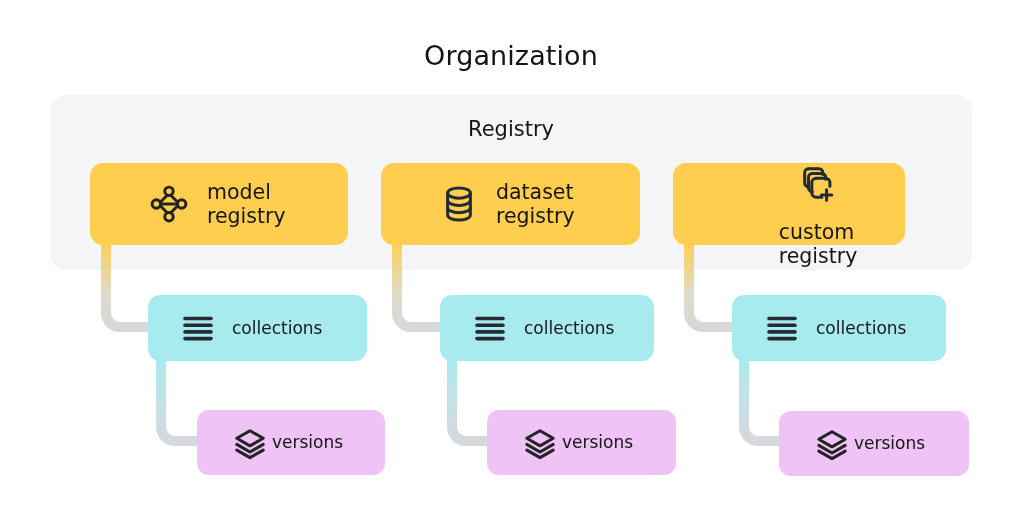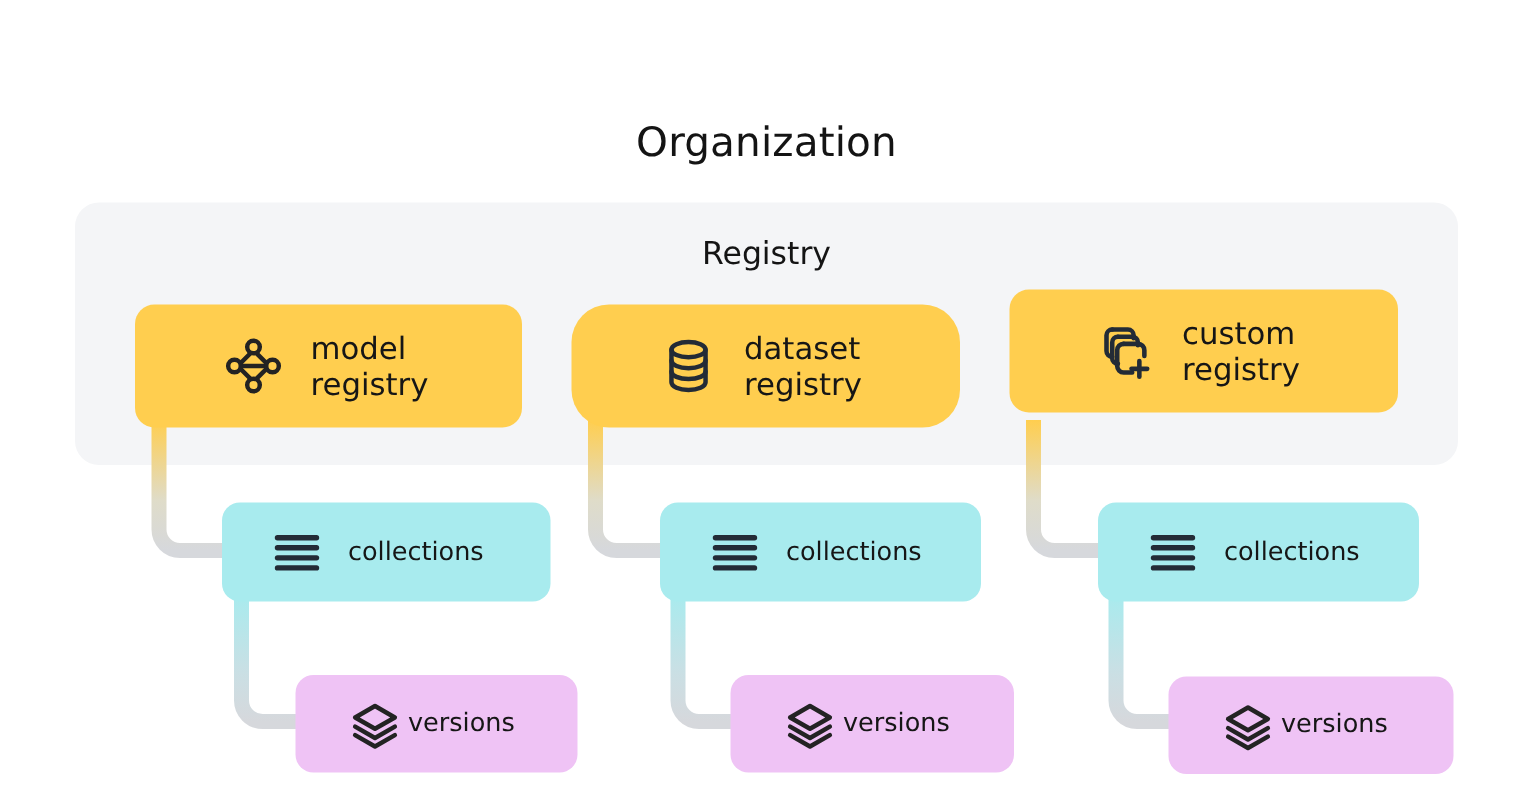--- a/index.html
+++ b/index.html
@@ -4,21 +4,21 @@
 <style>
   html,body{margin:0;padding:0;}
   body{
     width:1022px;height:525px;
     background:#ffffff;
     font-family:"DejaVu Sans", sans-serif;
     color:#1a1a1a;
     overflow:hidden;
     position:relative;
   }
-  #stage{position:absolute;inset:0;margin-top:40px;}
+  #stage{position:absolute;inset:0;}
 
   .page-title{
     position:absolute;left:0;top:40px;width:1022px;
     text-align:center;
     font-size:27px;font-weight:400;color:#141414;
     letter-spacing:.1px;
   }
 
   .registry-panel{
     position:absolute;left:50px;top:95px;
@@ -192,21 +192,21 @@
         <g fill="none" stroke="#232323" stroke-width="3.2" stroke-linejoin="round" stroke-linecap="round">
           <path d="M18 5 L32 13 L18 21 L4 13 Z"></path>
           <path d="M4 19.5 L18 27.5 L32 19.5"></path>
           <path d="M4 25.5 L18 33.5 L32 25.5"></path>
         </g>
       </svg>
     </span>
     <span class="lbl">versions</span>
   </div>
 
-  <div class="card registry-card" style="left:381px;top:163px;width:259px;border-radius:25px;">
+  <div class="card registry-card" style="left:381px;top:163px;width:259px;">
     <span class="ico">
       <svg width="40" height="40" viewBox="0 0 40 44">
         <g fill="none" stroke="#232b36" stroke-width="3.3" stroke-linecap="round">
           <ellipse cx="20" cy="10" rx="12.5" ry="5.6"></ellipse>
           <path d="M7.5 10 V34 a12.5,5.6 0 0 0 25,0 V10"></path>
           <path d="M7.5 18 a12.5,5.6 0 0 0 25,0"></path>
           <path d="M7.5 26 a12.5,5.6 0 0 0 25,0"></path>
         </g>
       </svg>
     </span>
@@ -234,21 +234,21 @@
         <g fill="none" stroke="#232323" stroke-width="3.2" stroke-linejoin="round" stroke-linecap="round">
           <path d="M18 5 L32 13 L18 21 L4 13 Z"></path>
           <path d="M4 19.5 L18 27.5 L32 19.5"></path>
           <path d="M4 25.5 L18 33.5 L32 25.5"></path>
         </g>
       </svg>
     </span>
     <span class="lbl">versions</span>
   </div>
 
-  <div class="card registry-card" style="left:673px;top:153px;width:259px;">
+  <div class="card registry-card" style="left:673px;top:163px;width:232px;flex-direction:column;">
     <span class="ico">
       <svg width="40" height="40" viewBox="0 0 42 42">
         <g fill="none" stroke="#232b36" stroke-width="3.2" stroke-linecap="round" stroke-linejoin="round">
           <path d="M11 6 h11 a4,4 0 0 1 4,4 v2"></path>
           <path d="M11 6 a4,4 0 0 0 -4,4 v11 a4,4 0 0 0 4,4"></path>
           <path d="M15 11 h10 a4,4 0 0 1 4,4 v2"></path>
           <path d="M15 11 a4,4 0 0 0 -4,4 v11 a4,4 0 0 0 4,4"></path>
           <path d="M19 16 h10 a4.5,4.5 0 0 1 4.5,4.5 v4"></path>
           <path d="M19 16 a4.5,4.5 0 0 0 -4.5,4.5 v11 a4.5,4.5 0 0 0 4.5,4.5 h6"></path>
           <path d="M30 28 v11"></path>

